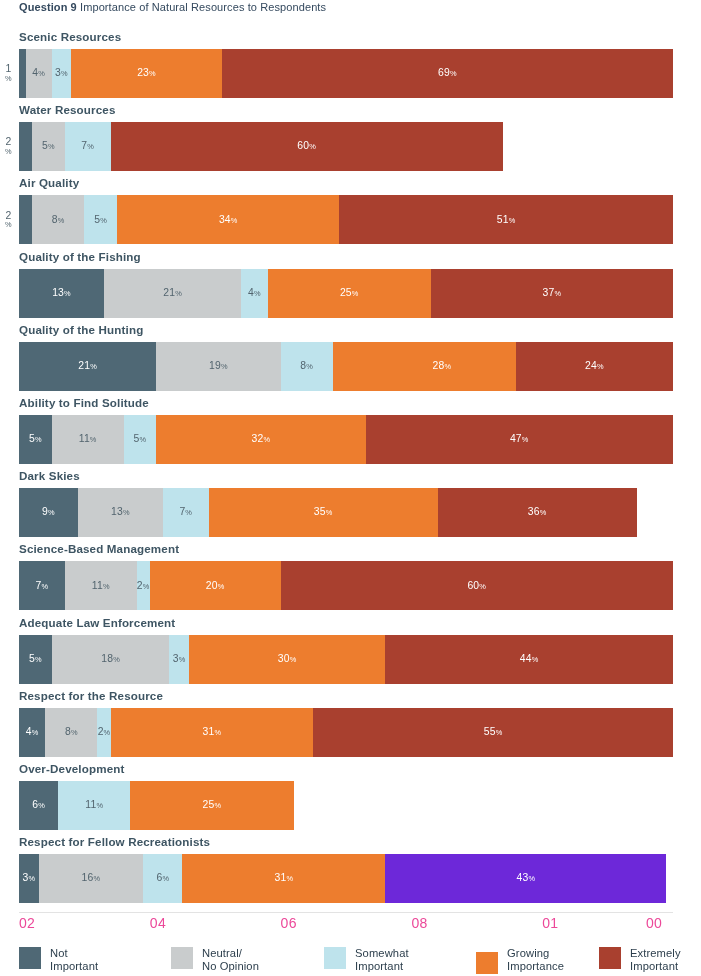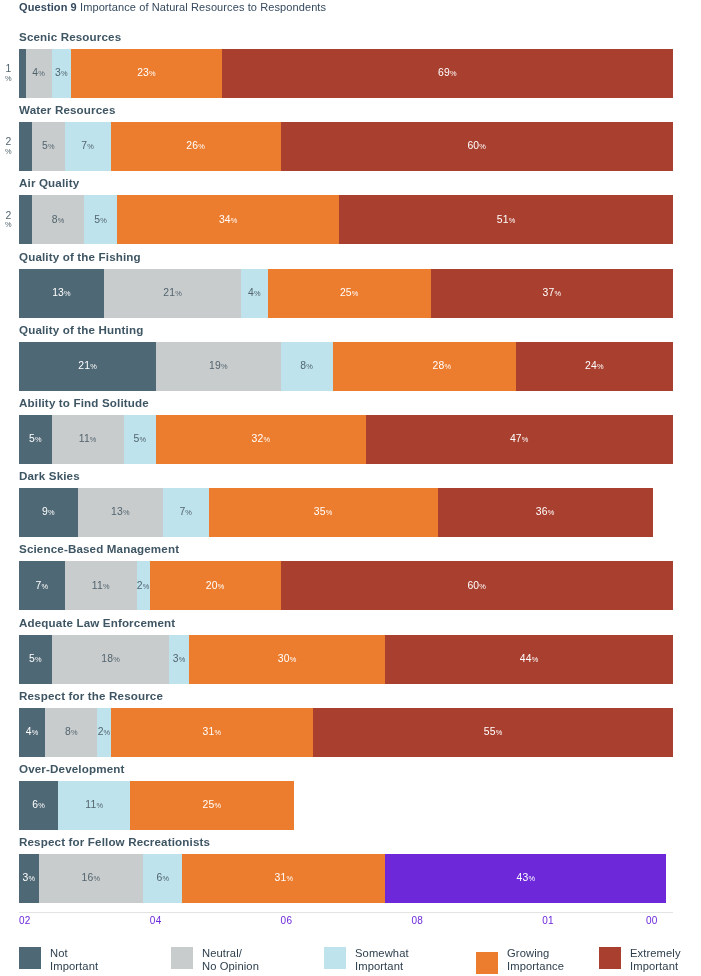--- a/index.html
+++ b/index.html
@@ -104,22 +104,22 @@
     background: #e3e3e3;
   }
   #axis-ticks {
     position: absolute;
     left: 0; top: 915px;
     width: 701px; height: 22px;
   }
   .tick {
     position: absolute;
     top: 0;
-    font-size: 10px;
-    color: #6d28d9;
+    font-size: 14px;
+    color: #ec4899;
     letter-spacing: 0.3px;
     white-space: nowrap;
   }
 
   
   #legend {
     position: absolute;
     left: 19px; top: 947px;
     width: 670px; height: 30px;
   }
@@ -178,23 +178,20 @@
       <div class="bar-group">
         <div class="bar-label">Water Resources</div>
         <div class="bar-track">
           <div class="seg s0 outside" style="width: 13.08px; background: rgb(79, 104, 117);"></div>
           <div class="seg s1" style="width: 32.7px; background: rgb(201, 204, 205);">
             <span class="seg-val">5<span class="pct">%</span></span>
           </div>
           <div class="seg s2" style="width: 45.78px; background: rgb(190, 227, 236);">
             <span class="seg-val">7<span class="pct">%</span></span>
           </div>
-          <div class="seg s3" style="width: 170.04px; background: rgb(237, 125, 46);">
-            <span class="seg-val">26<span class="pct">%</span></span>
-          </div>
           <div class="seg s4" style="width: 392.4px; background: rgb(169, 64, 47);">
             <span class="seg-val">60<span class="pct">%</span></span>
           </div>
         </div>
         <div class="outside-label" style="left: 0px;">
           <span>2</span>
           <span class="pct">%</span>
         </div>
       </div>
       <div class="bar-group">
@@ -287,21 +284,21 @@
           </div>
           <div class="seg s1" style="width: 85.02px; background: rgb(201, 204, 205);">
             <span class="seg-val">13<span class="pct">%</span></span>
           </div>
           <div class="seg s2" style="width: 45.78px; background: rgb(190, 227, 236);">
             <span class="seg-val">7<span class="pct">%</span></span>
           </div>
           <div class="seg s3" style="width: 228.9px; background: rgb(237, 125, 46);">
             <span class="seg-val">35<span class="pct">%</span></span>
           </div>
-          <div class="seg s4" style="width: 215px; background: rgb(169, 64, 47);">
+          <div class="seg s4" style="width: 199px; background: rgb(169, 64, 47);">
             <span class="seg-val">36<span class="pct">%</span></span>
           </div>
         </div>
       </div>
       <div class="bar-group">
         <div class="bar-label">Science-Based Management</div>
         <div class="bar-track">
           <div class="seg s0" style="width: 45.78px; background: rgb(79, 104, 117);">
             <span class="seg-val">7<span class="pct">%</span></span>
           </div>

